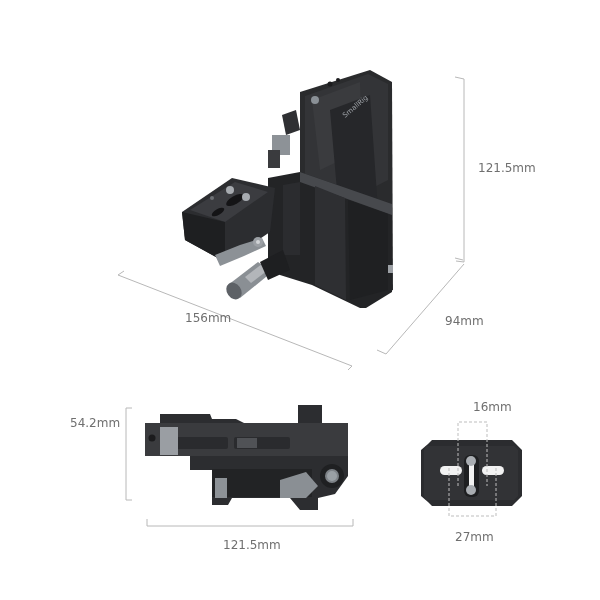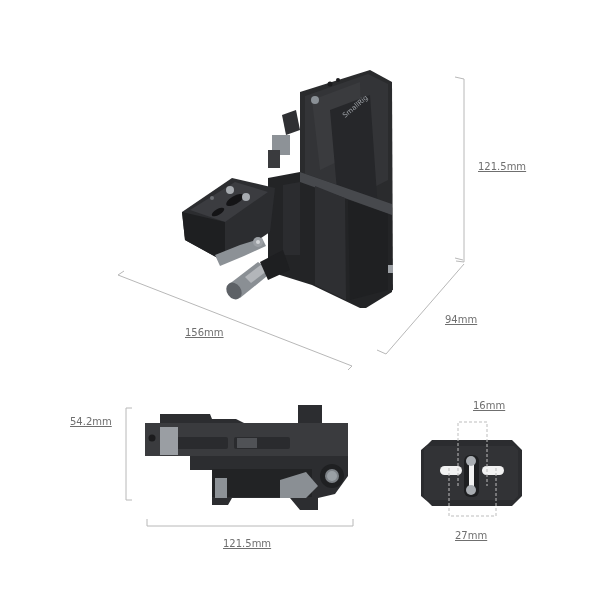--- a/index.html
+++ b/index.html
@@ -1,18 +1,18 @@
 <!DOCTYPE html>
 <html><head>
 <meta charset="utf-8">
 <style>
   html, body { margin:0; padding:0; background:#ffffff; }
   body { width:600px; height:600px; position:relative; overflow:hidden;
          font-family:"DejaVu Sans", sans-serif; }
-  .label { position:absolute; font-size:10px; color:#6f6f6f; white-space:nowrap;text-decoration:underline; }
+  .label { position:absolute; font-size:12px; color:#6f6f6f; white-space:nowrap; }
   svg.overlay { position:absolute; left:0; top:0; }
 </style>
 </head>
 <body>
 
 <svg class="overlay" width="600" height="600" viewBox="0 0 600 600">
 
   <g>
 
     <path d="M300 92 L370 70 L392 82 L393 290 L360 302 L300 268 Z" fill="#2a2b2d"></path>
@@ -103,19 +103,19 @@
   </g>
 
   <g stroke="#bdbdbd" stroke-width="1" fill="none" stroke-dasharray="3,2">
     <polyline points="458,486 458,422 487,422 487,486"></polyline>
     <polyline points="449,468 449,516 496,516 496,468"></polyline>
   </g>
 </svg>
 
 <div class="label" style="left:478px; top:161px;">121.5mm</div>
 <div class="label" style="left:445px; top:314px;">94mm</div>
-<div class="label" style="left:185px; top:327px;">156mm</div>
+<div class="label" style="left:185px; top:311px;">156mm</div>
 
 <div class="label" style="left:70px; top:416px;">54.2mm</div>
 <div class="label" style="left:223px; top:538px;">121.5mm</div>
 
 <div class="label" style="left:473px; top:400px;">16mm</div>
 <div class="label" style="left:455px; top:530px;">27mm</div>
 
 </body></html>

